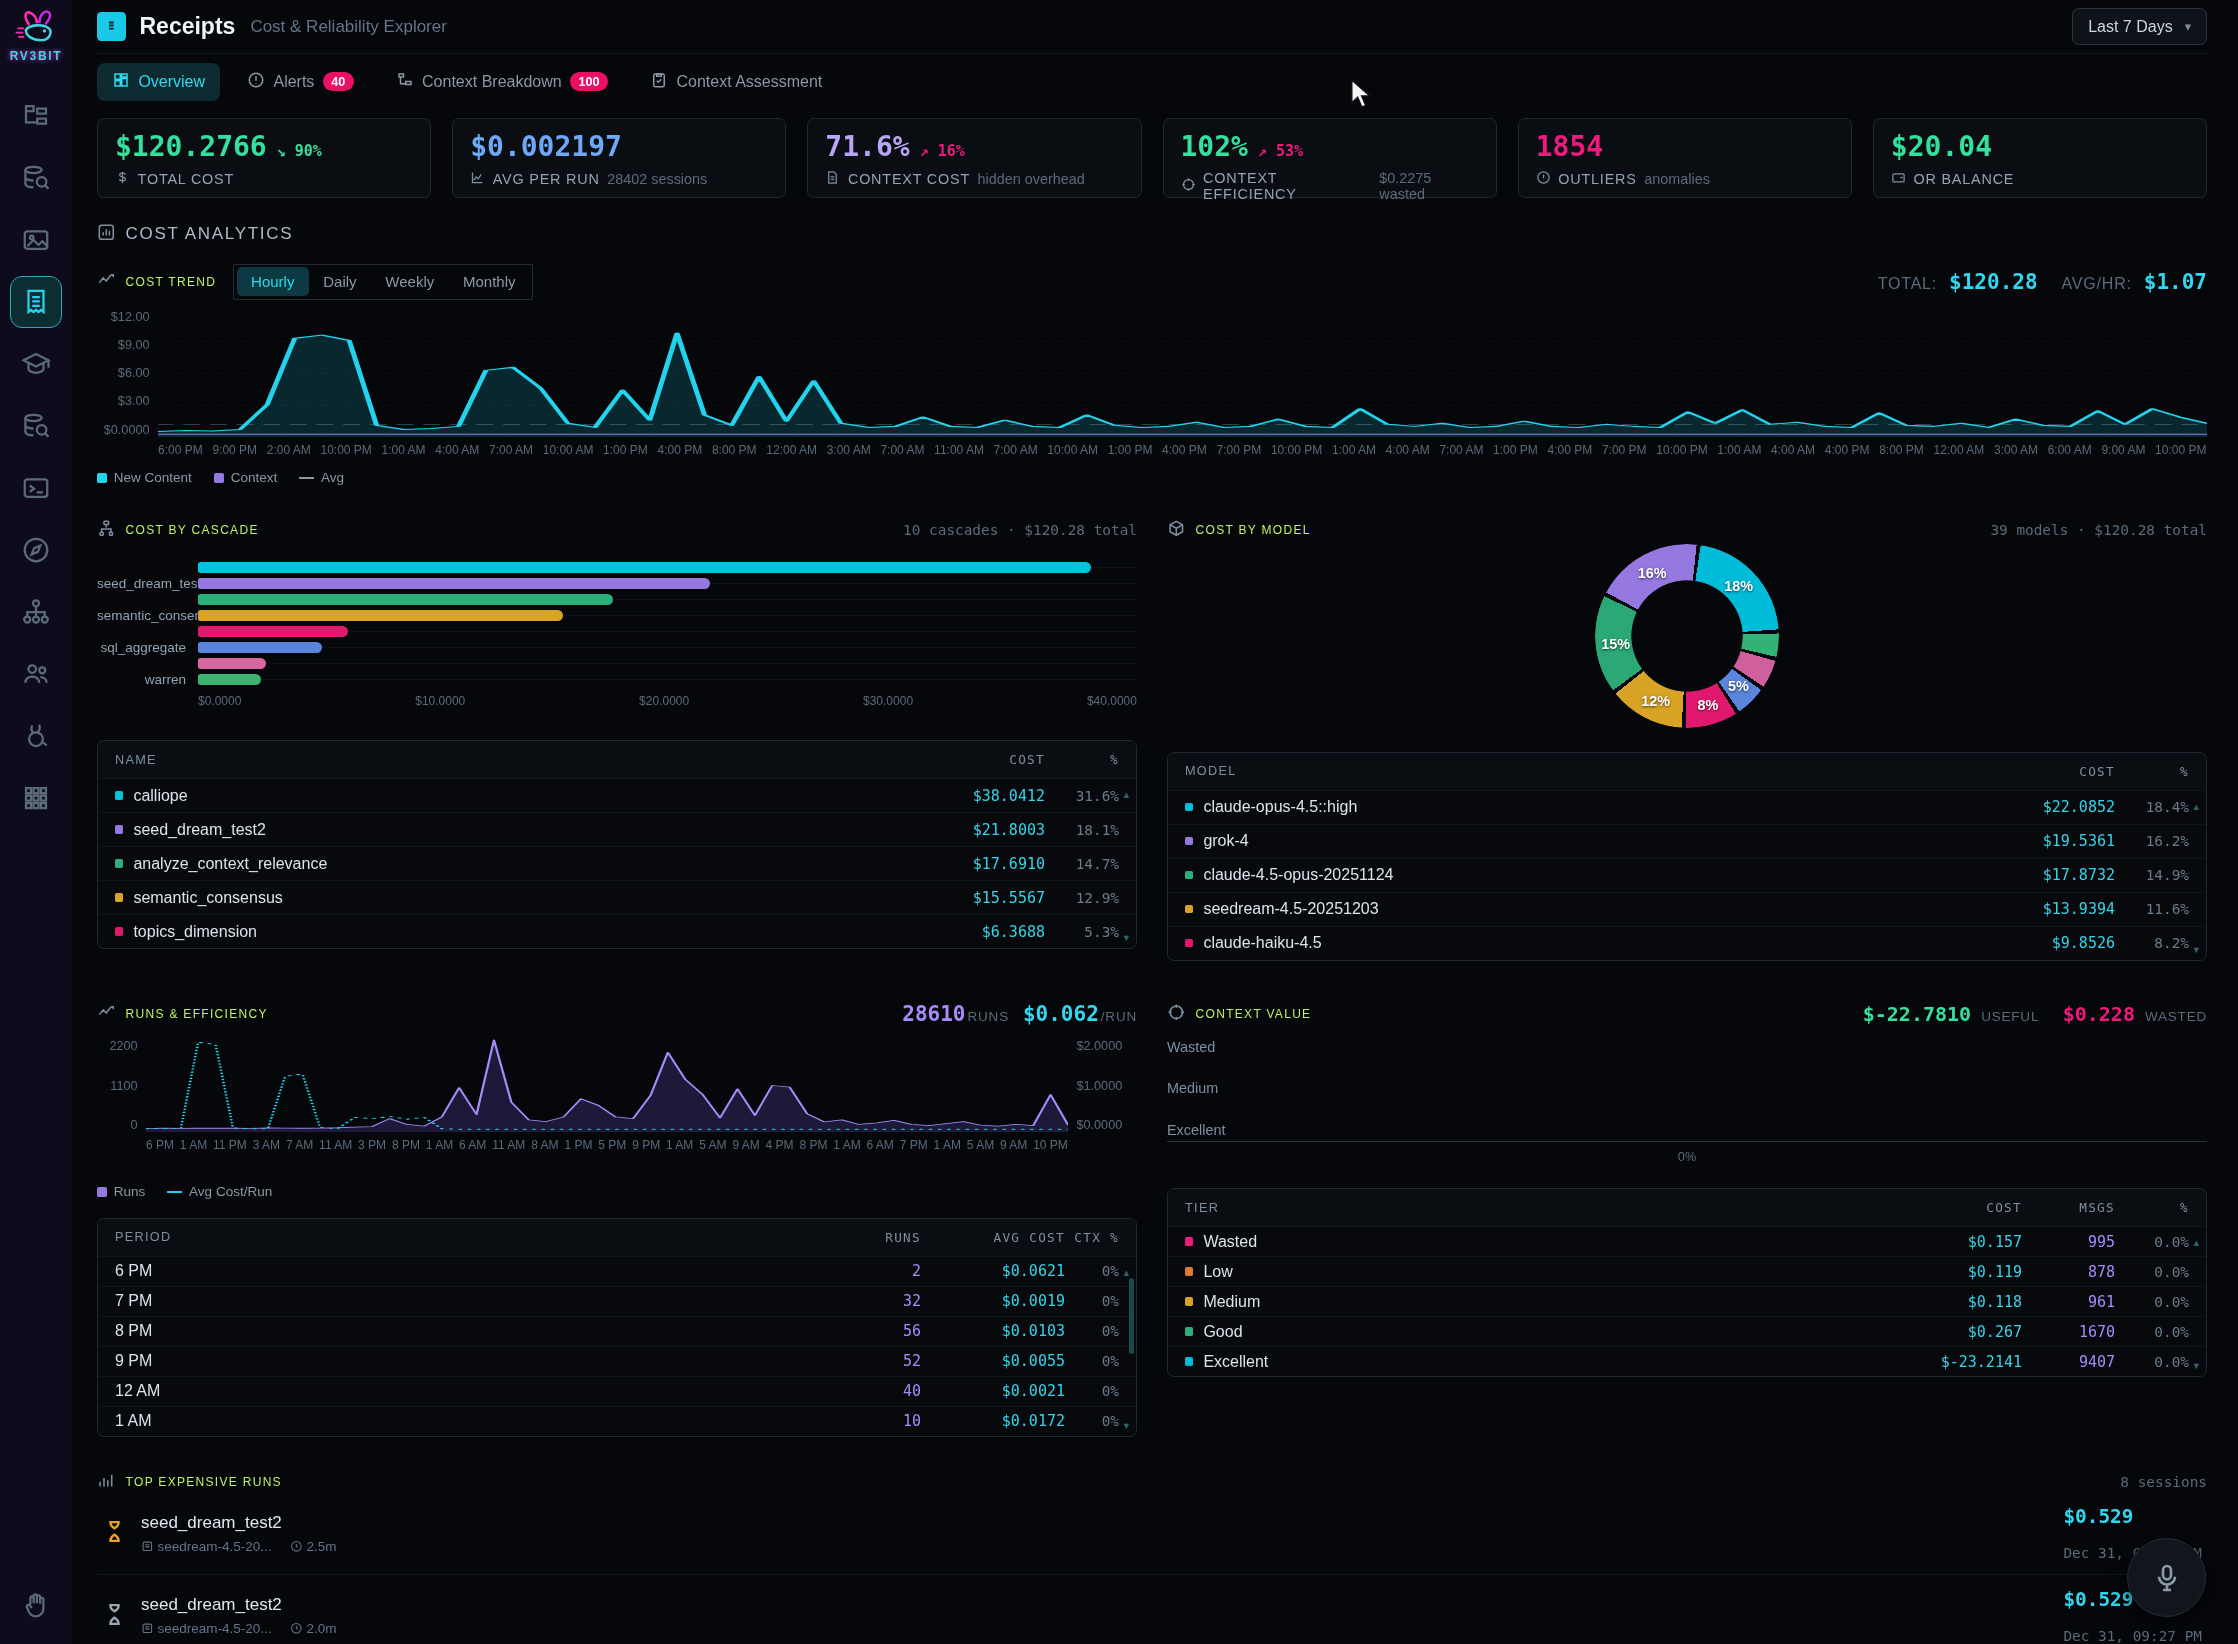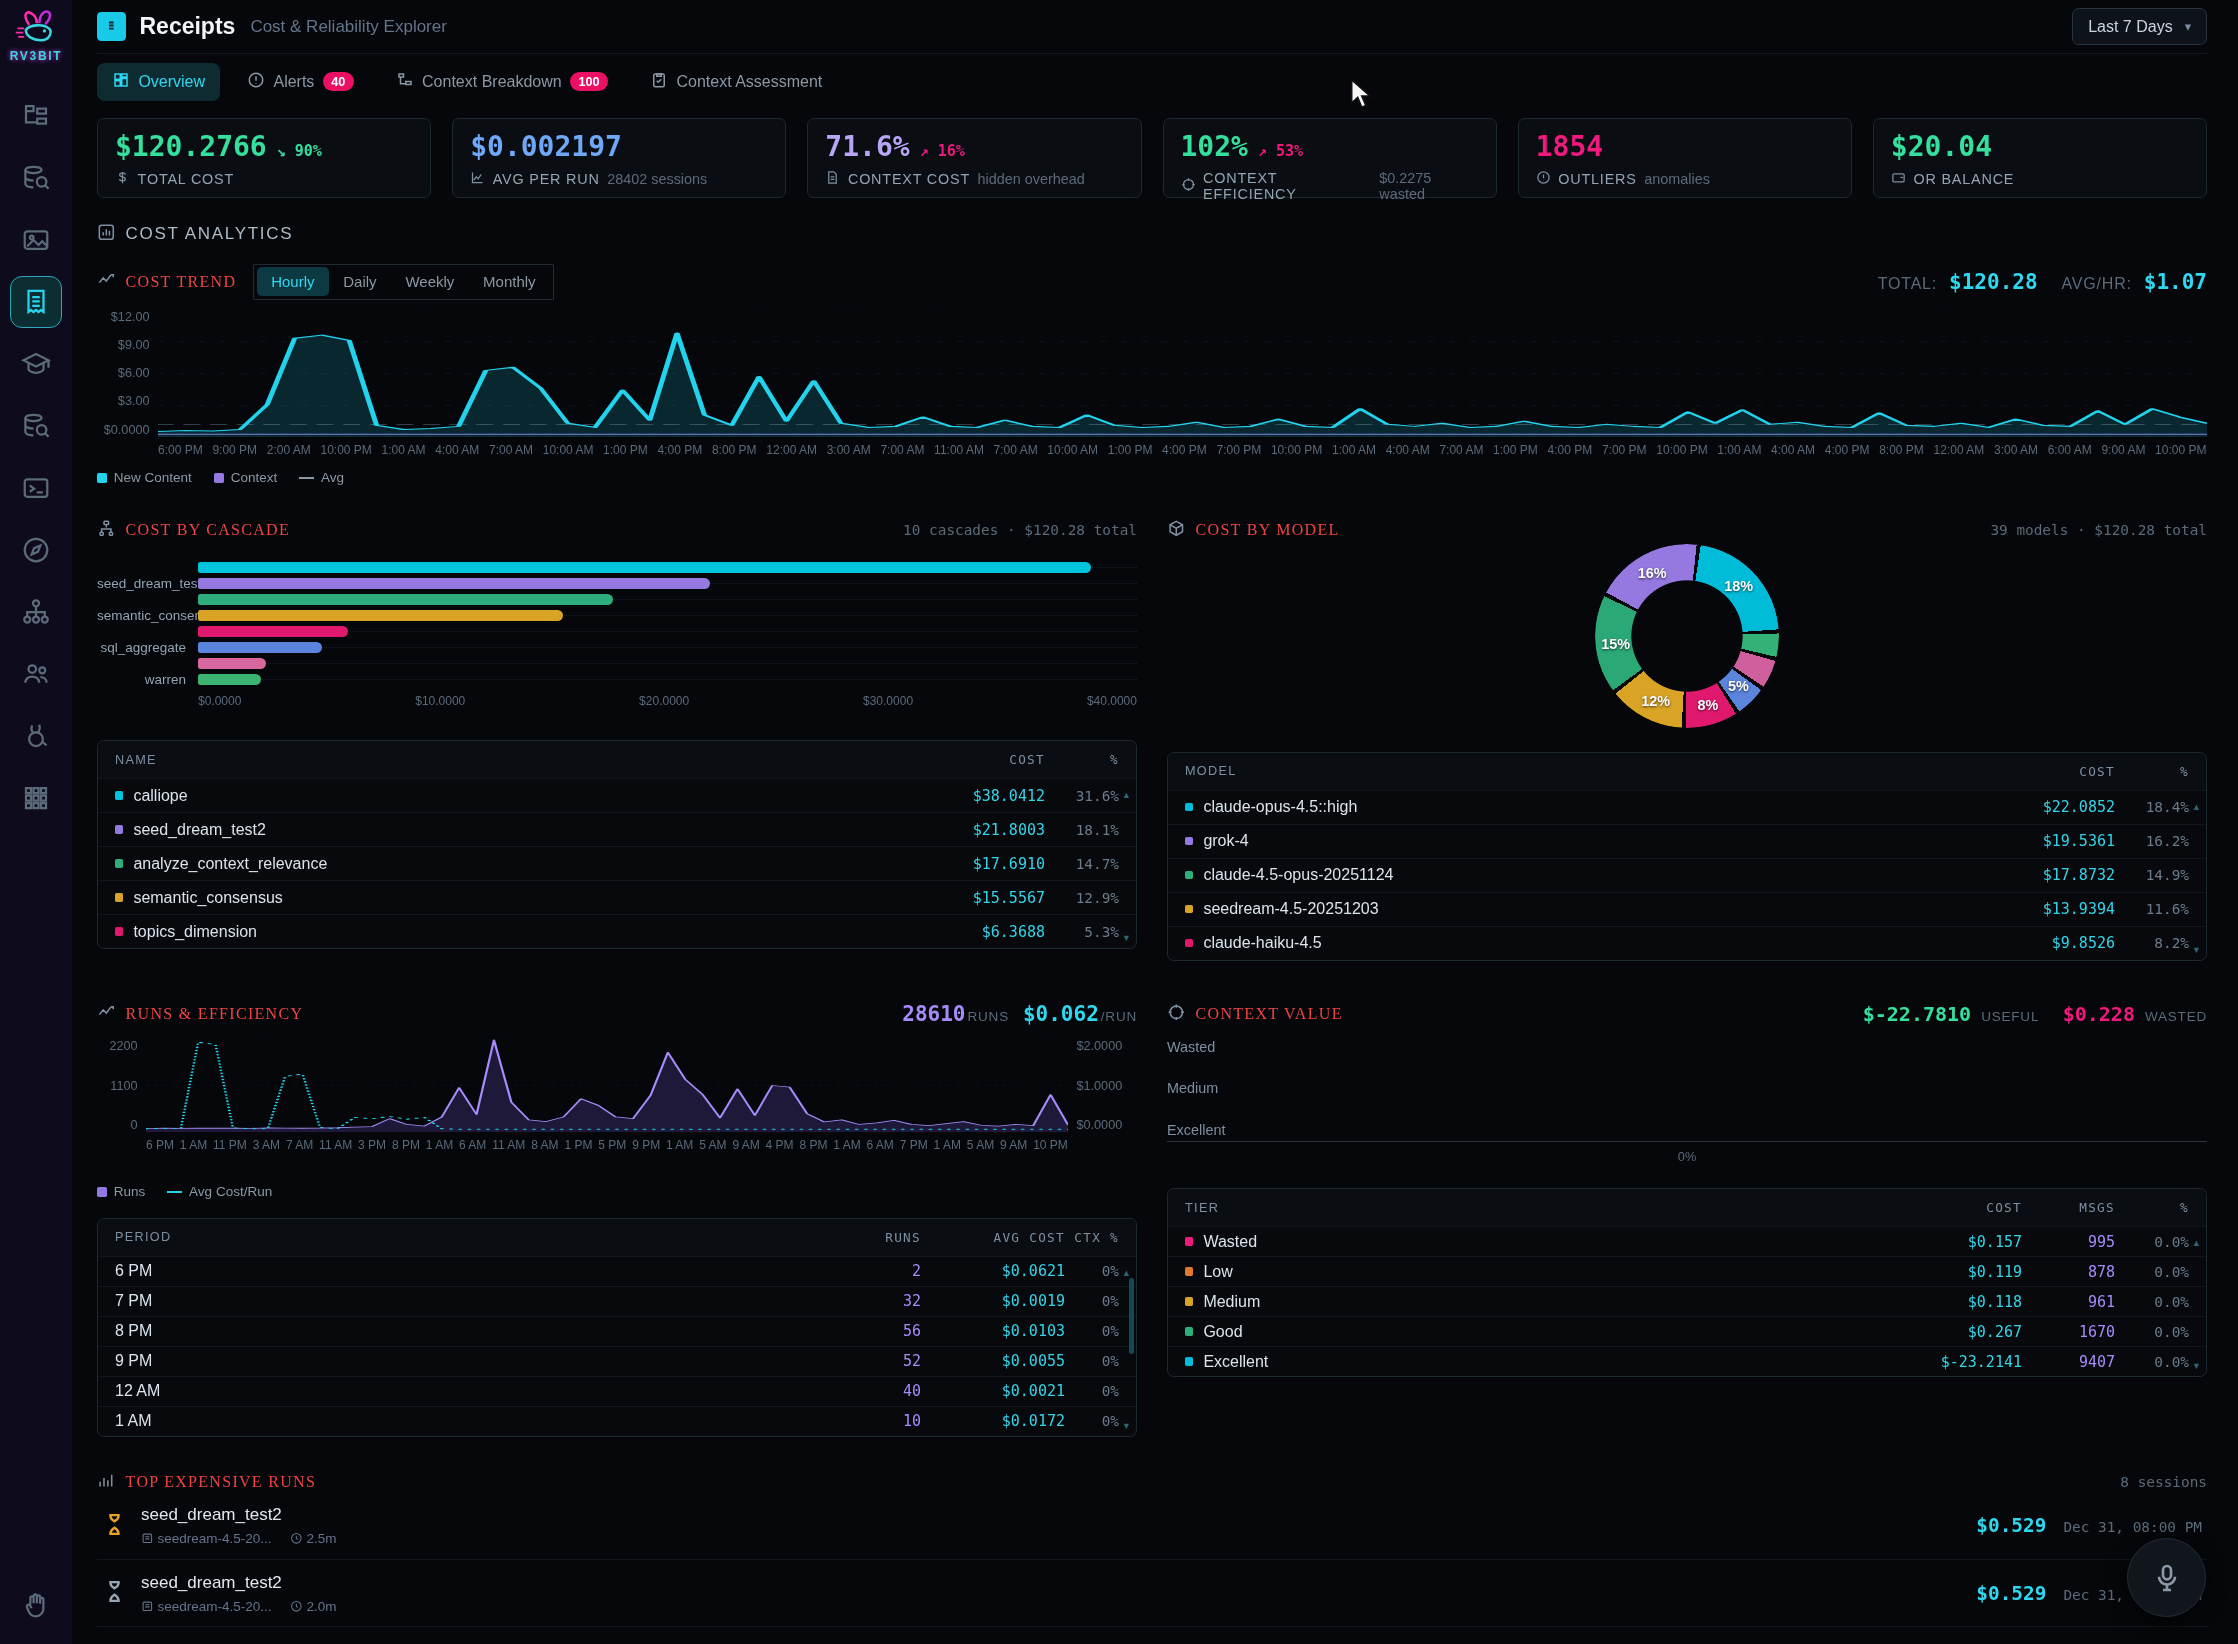--- a/index.html
+++ b/index.html
@@ -54,21 +54,21 @@
   .kpi-bottom { margin-top:6.8px; display:flex; align-items:center; gap:7.6px; font-size:14.4px; }
   .kpi-label { color:#93a4b3; letter-spacing:0.8px; }
   .kpi-sub { color:#5b6b7a; }
   .kpi-icn svg { width:15px; height:15px; stroke:#7d8fa0; fill:none; stroke-width:2; }
   .kpi-icn { color:#7d8fa0; font-size:14.4px; }
 
   
   .sect-hdr { display:flex; align-items:center; gap:10px; }
   .sect-hdr .s-icon svg { width:18.6px; height:18.6px; stroke:#7d8fa0; fill:none; stroke-width:2; }
   .sect-title { font-size:17px; letter-spacing:1.7px; color:#aebcc9; }
-  .sub-title { font-size:16px; letter-spacing:1.3px; color:#ef4444;font-family:Liberation Serif, serif; }
+  .sub-title { font-size:12px; letter-spacing:1.3px; color:#bef264; }
   .summary { margin-left:auto; font-family:"DejaVu Sans Mono", monospace; font-size:14.4px; color:#5b6b7a; }
 
   #cost-analytics-hdr { margin-top:25px; }
 
   
   #trend-hdr { margin-top:18.6px; display:flex; align-items:center; }
   #trend-tabs { margin-left:17px; display:flex; border:0.8px solid #202b33; border-radius:1px; padding:2.5px; }
   .pill { padding:6px 14.4px; border-radius:5px; font-size:15px; color:#8b98a5; cursor:pointer; }
   .pill.active { background:#0d3a42; color:#2fd8f0; }
   #trend-totals { margin-left:auto; display:flex; align-items:baseline; gap:12px; }
@@ -154,21 +154,21 @@
 
   
   #top-runs { margin-top:34px; }
   .run-row { display:flex; align-items:center; padding:12.7px 5px; border-bottom:0.8px solid #10161c; }
   .run-medal { width:39px; }
   .run-medal svg { width:25px; height:25px; fill:none; stroke-width:2.2; }
   .run-info { display:flex; flex-direction:column; gap:6px; }
   .run-name { font-size:17px; color:#e2e8f0; }
   .run-meta { display:flex; gap:18.6px; font-size:13.5px; color:#64748b; align-items:center; }
   .run-meta .mi svg { width:12.7px; height:12.7px; stroke:#64748b; fill:none; stroke-width:2; vertical-align:-1.7px; }
-  .run-right { margin-left:auto; display:flex; align-items:baseline; gap:17px; }
+  .run-right { margin-left:auto; display:flex; align-items:baseline; gap:17px;flex-direction:column; }
   .run-cost { font-family:"DejaVu Sans Mono", monospace; font-size:19.4px; font-weight:bold; color:#2fd8f0; }
   .run-time { font-family:"DejaVu Sans Mono", monospace; font-size:14.4px; color:#5b6b7a; }
 
   
   #mic-btn { position:fixed; right:32px; bottom:27px; width:79px; height:79px; border-radius:50%;
     background:#11161d; border:0.8px solid #242d38; box-shadow:0 5px 20px rgba(0,0,0,.6);
     display:flex; align-items:center; justify-content:center; cursor:pointer; z-index:9; }
   #mic-btn svg { width:32px; height:32px; stroke:#8b98a5; fill:none; stroke-width:2; }
   #cursor { position:fixed; left:1350px; top:78px; z-index:99; pointer-events:none; }
 </style>

